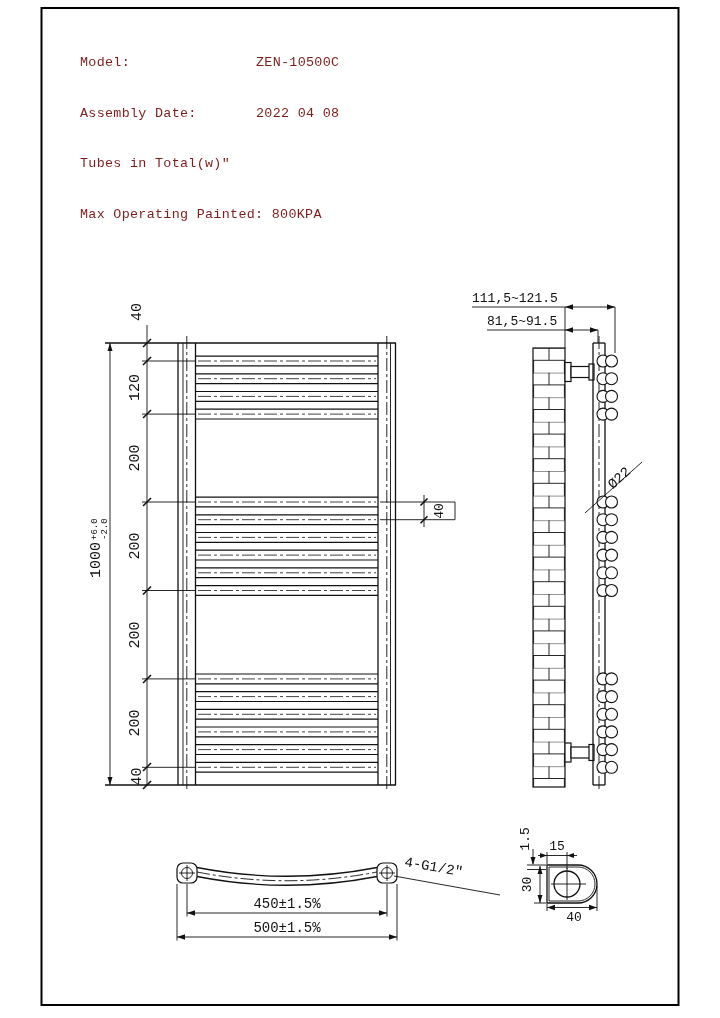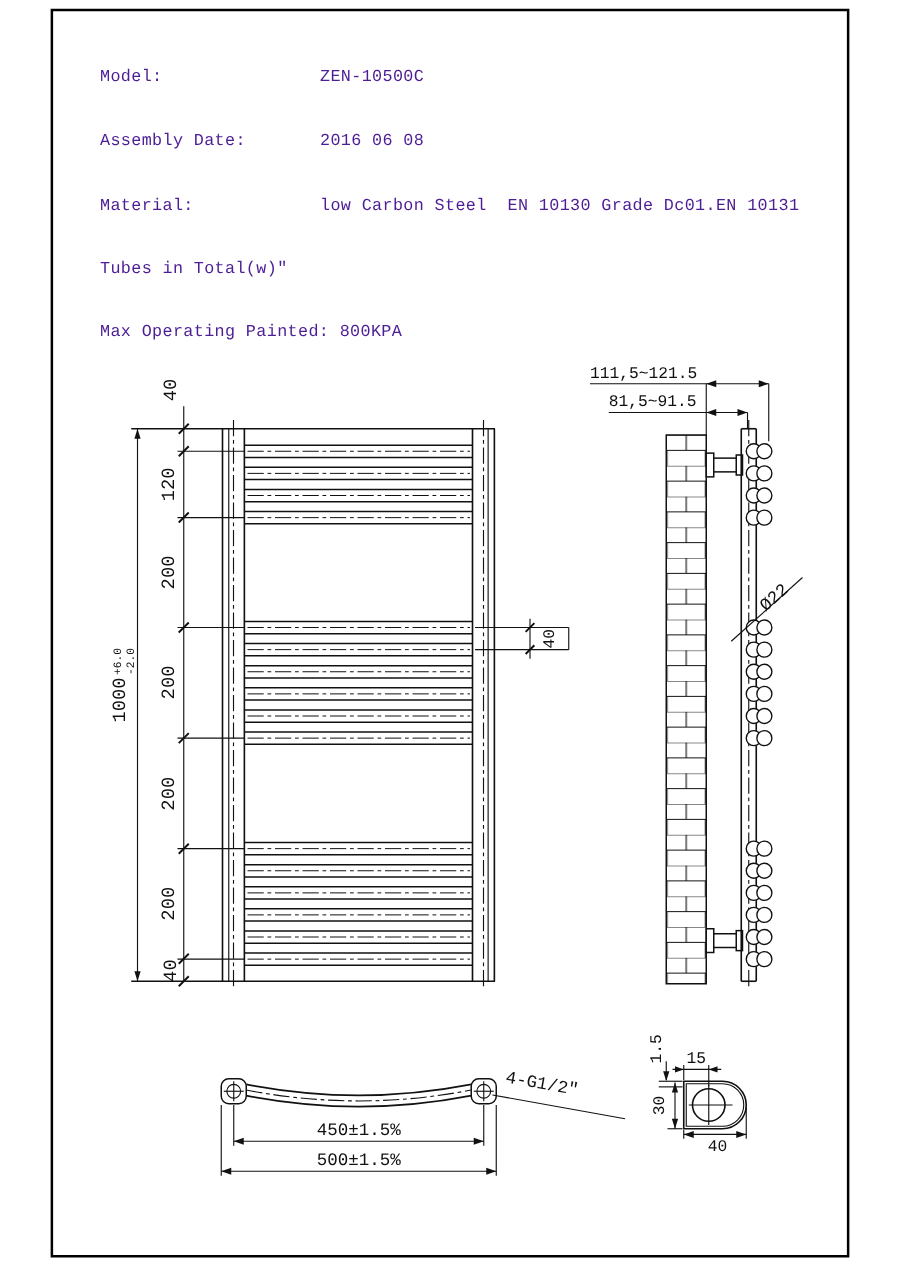--- a/index.html
+++ b/index.html
@@ -1,18 +1,18 @@
 <!DOCTYPE html>
 <html><head>
 <meta charset="utf-8">
 <title>ZEN-10500C</title>
 <style>
   html,body{margin:0;padding:0;background:#fff;}
   .sheet{position:relative;width:720px;height:1018px;background:#fff;overflow:hidden;
-         font-family:"Liberation Mono","DejaVu Sans Mono",monospace;color:#4c1d95;}
+         font-family:"Liberation Mono","DejaVu Sans Mono",monospace;color:#7f1d1d;}
   .specs{position:absolute;left:80px;top:21px;font-size:13.4px;line-height:16.9px;
          letter-spacing:.3px;white-space:pre;}
   .spec-row .lbl{display:inline-block;min-width:176px;}
   .specs .row-gap{margin-top:1.5px;}
   svg{position:absolute;left:0;top:0;}
   svg text{font-family:"Liberation Mono","DejaVu Sans Mono",monospace;fill:#111;}
   .ln{stroke:#111;stroke-width:1.3;fill:none;}
   .thin{stroke:#111;stroke-width:0.9;fill:none;}
   .cl{stroke:#111;stroke-width:0.9;fill:none;stroke-dasharray:13 3 3 3;}
   .arrow{fill:#111;stroke:none;}
@@ -23,22 +23,21 @@
   .dimtxt14{font-size:14px;}
   .toltxt{font-size:9px;}
 </style>
 </head>
 <body>
 
 <div class="sheet">
 
   <div class="specs">
     <div class="spec-row"><span class="lbl">Model:</span><span class="val">ZEN-10500C</span></div>
-    <div class="spec-row"><span class="lbl">Assembly Date:</span><span class="val">2016 06 08</span></div>
-    <div class="spec-row row-gap"><span class="lbl">Material:</span><span class="val">low Carbon Steel  EN 10130 Grade Dc01.EN 10131</span></div>
+    <div class="spec-row"><span class="lbl">Assembly Date:</span><span class="val">2022 04 08</span></div>
     <div class="spec-row"><span>Tubes in Total(w)″</span></div>
     <div class="spec-row"><span>Max Operating Painted:</span><span> </span><span class="val">800KPA</span></div>
   </div>
 
   <svg width="720" height="1018" viewBox="0 0 720 1018">
     <defs>
       <pattern id="brick" x="533" y="348" width="32" height="24.6" patternUnits="userSpaceOnUse">
         <path d="M0 0 H32 M0 12.3 H32 M16 0 V12.3 M0.6 12.3 V24.6 M31.4 12.3 V24.6" stroke="#111" stroke-width="0.9" fill="none"></path>
       </pattern>
       <g id="tubeRow">

